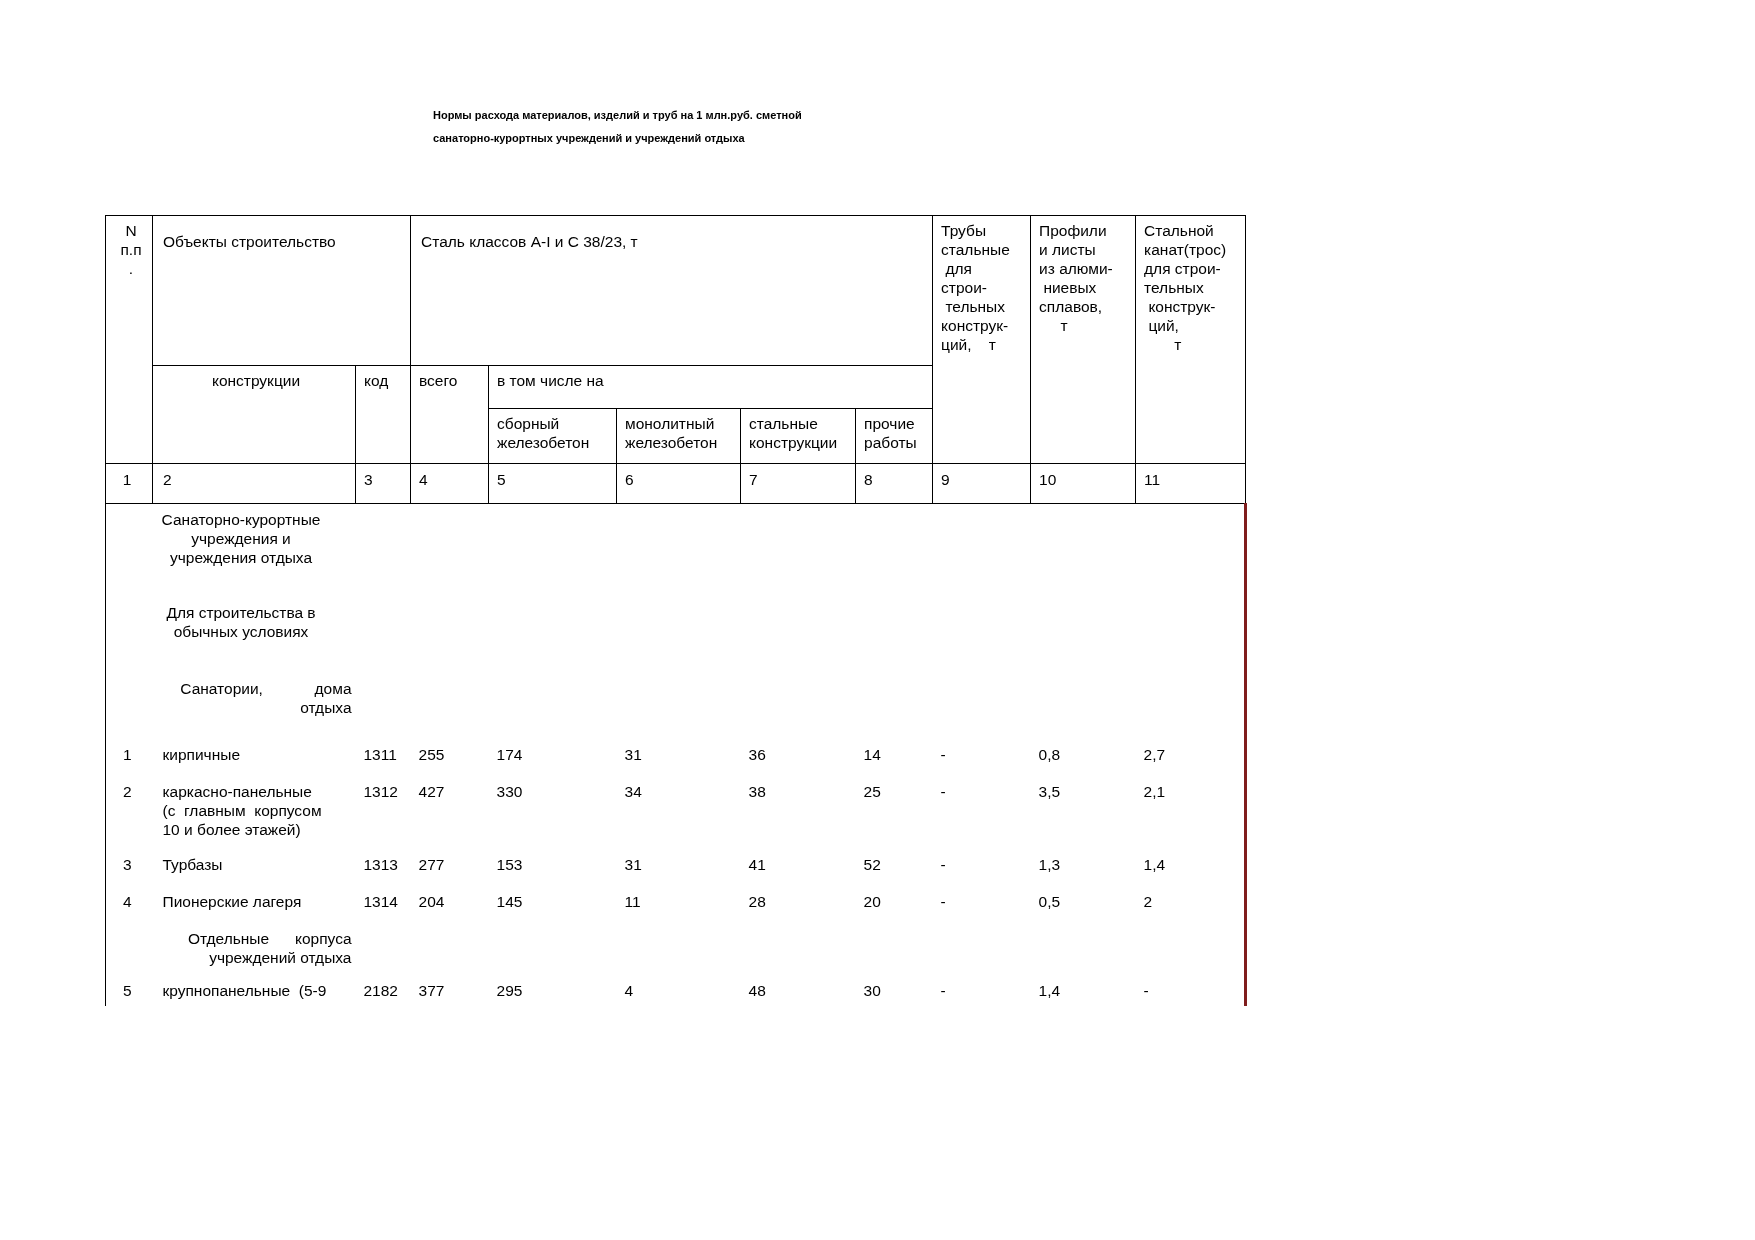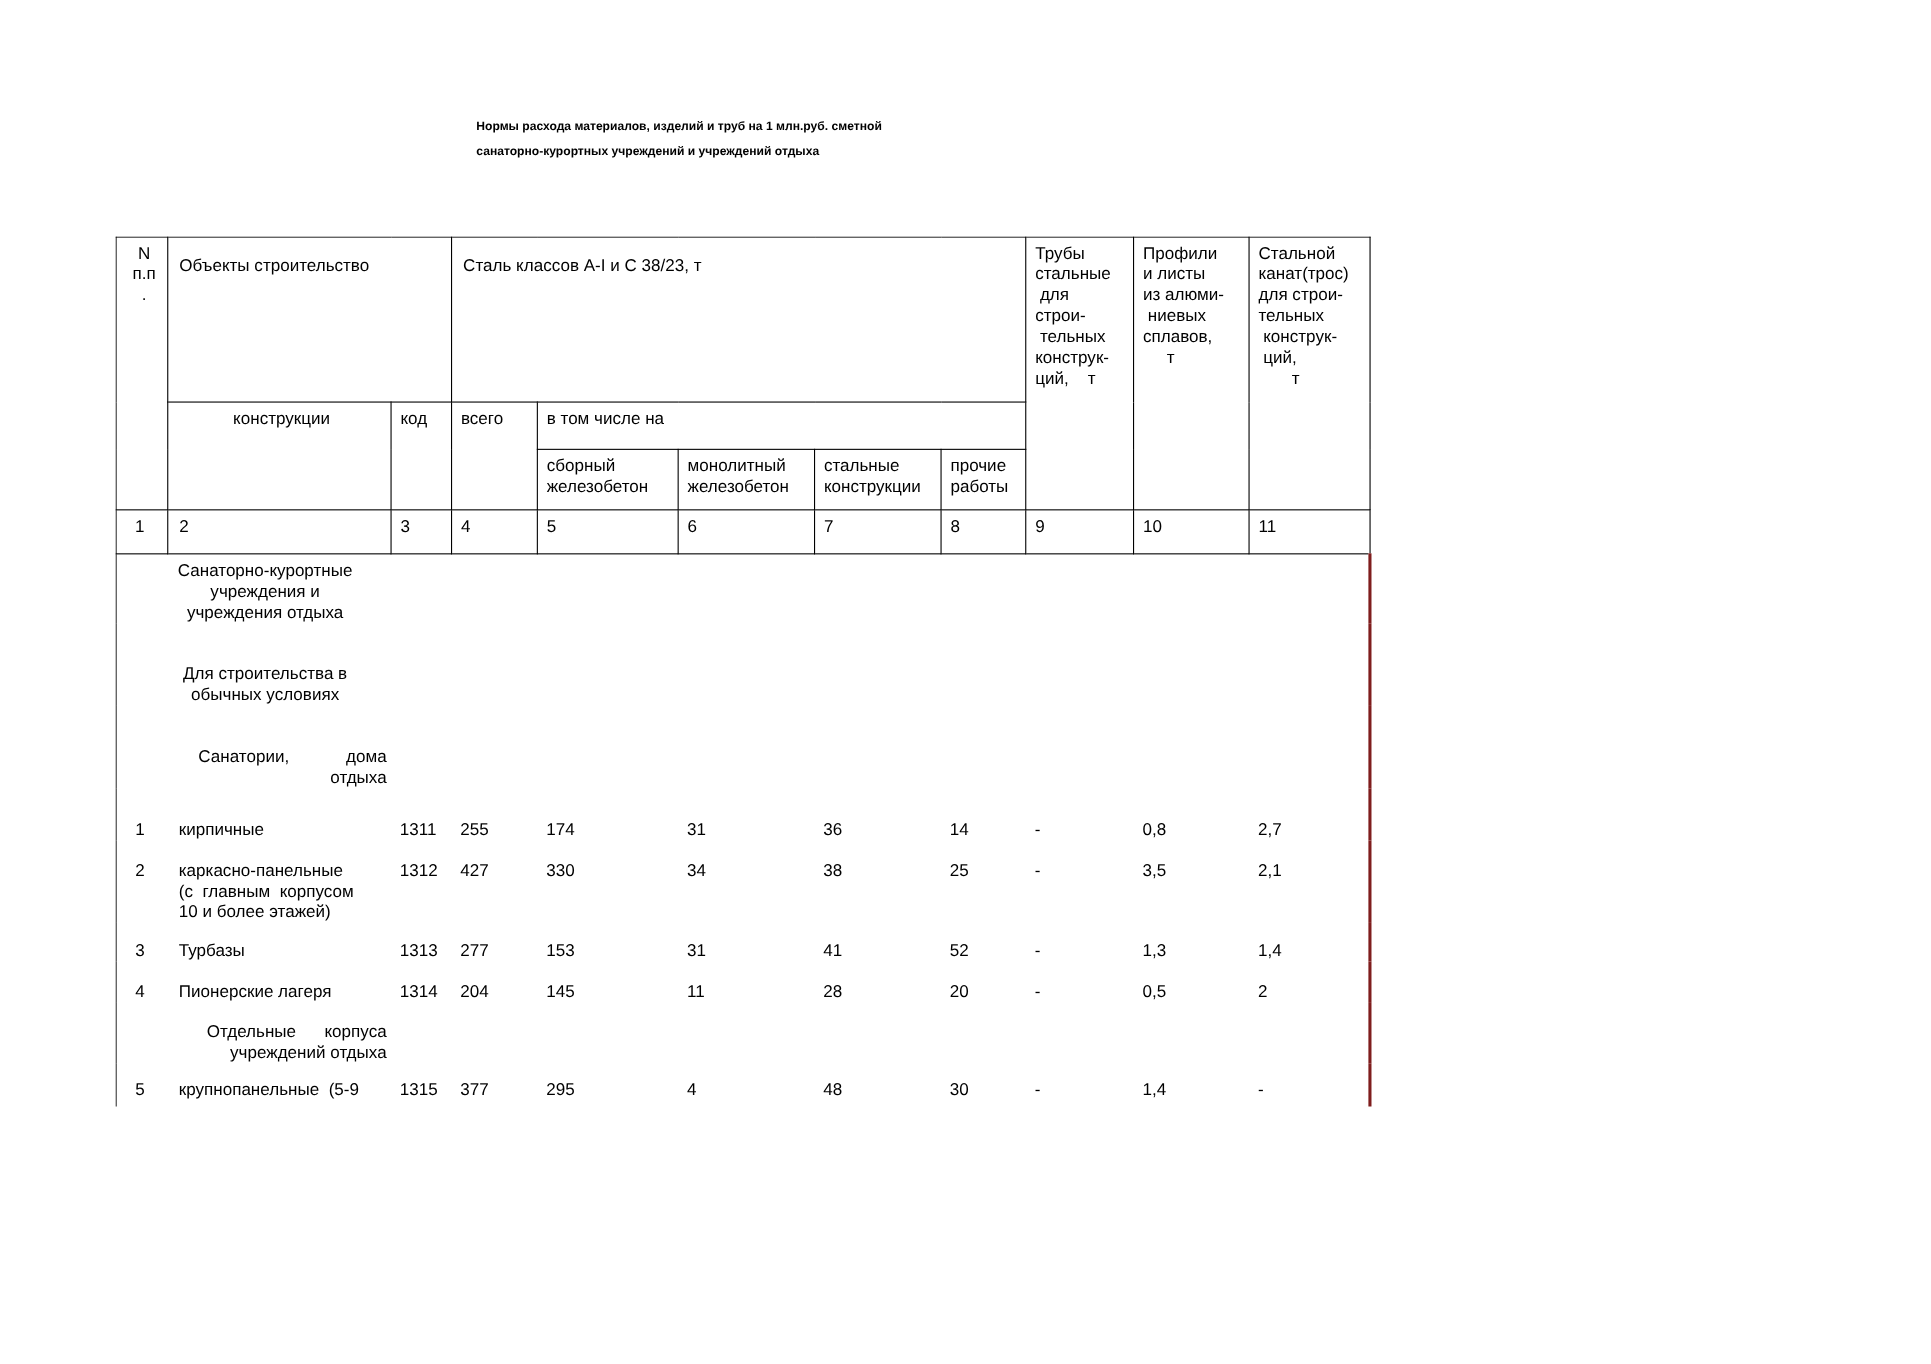--- a/index.html
+++ b/index.html
@@ -260,21 +260,21 @@
           <td></td>
           <td></td>
           <td></td>
           <td></td>
           <td></td>
           <td></td>
         </tr>
         <tr>
           <td>5</td>
           <td class="namecell">крупнопанельные  (5-9</td>
-          <td>1315</td>
+          <td>2182</td>
           <td>377</td>
           <td>295</td>
           <td>4</td>
           <td>48</td>
           <td>30</td>
           <td>-</td>
           <td>1,4</td>
           <td>-</td>
         </tr>
       </tbody>

